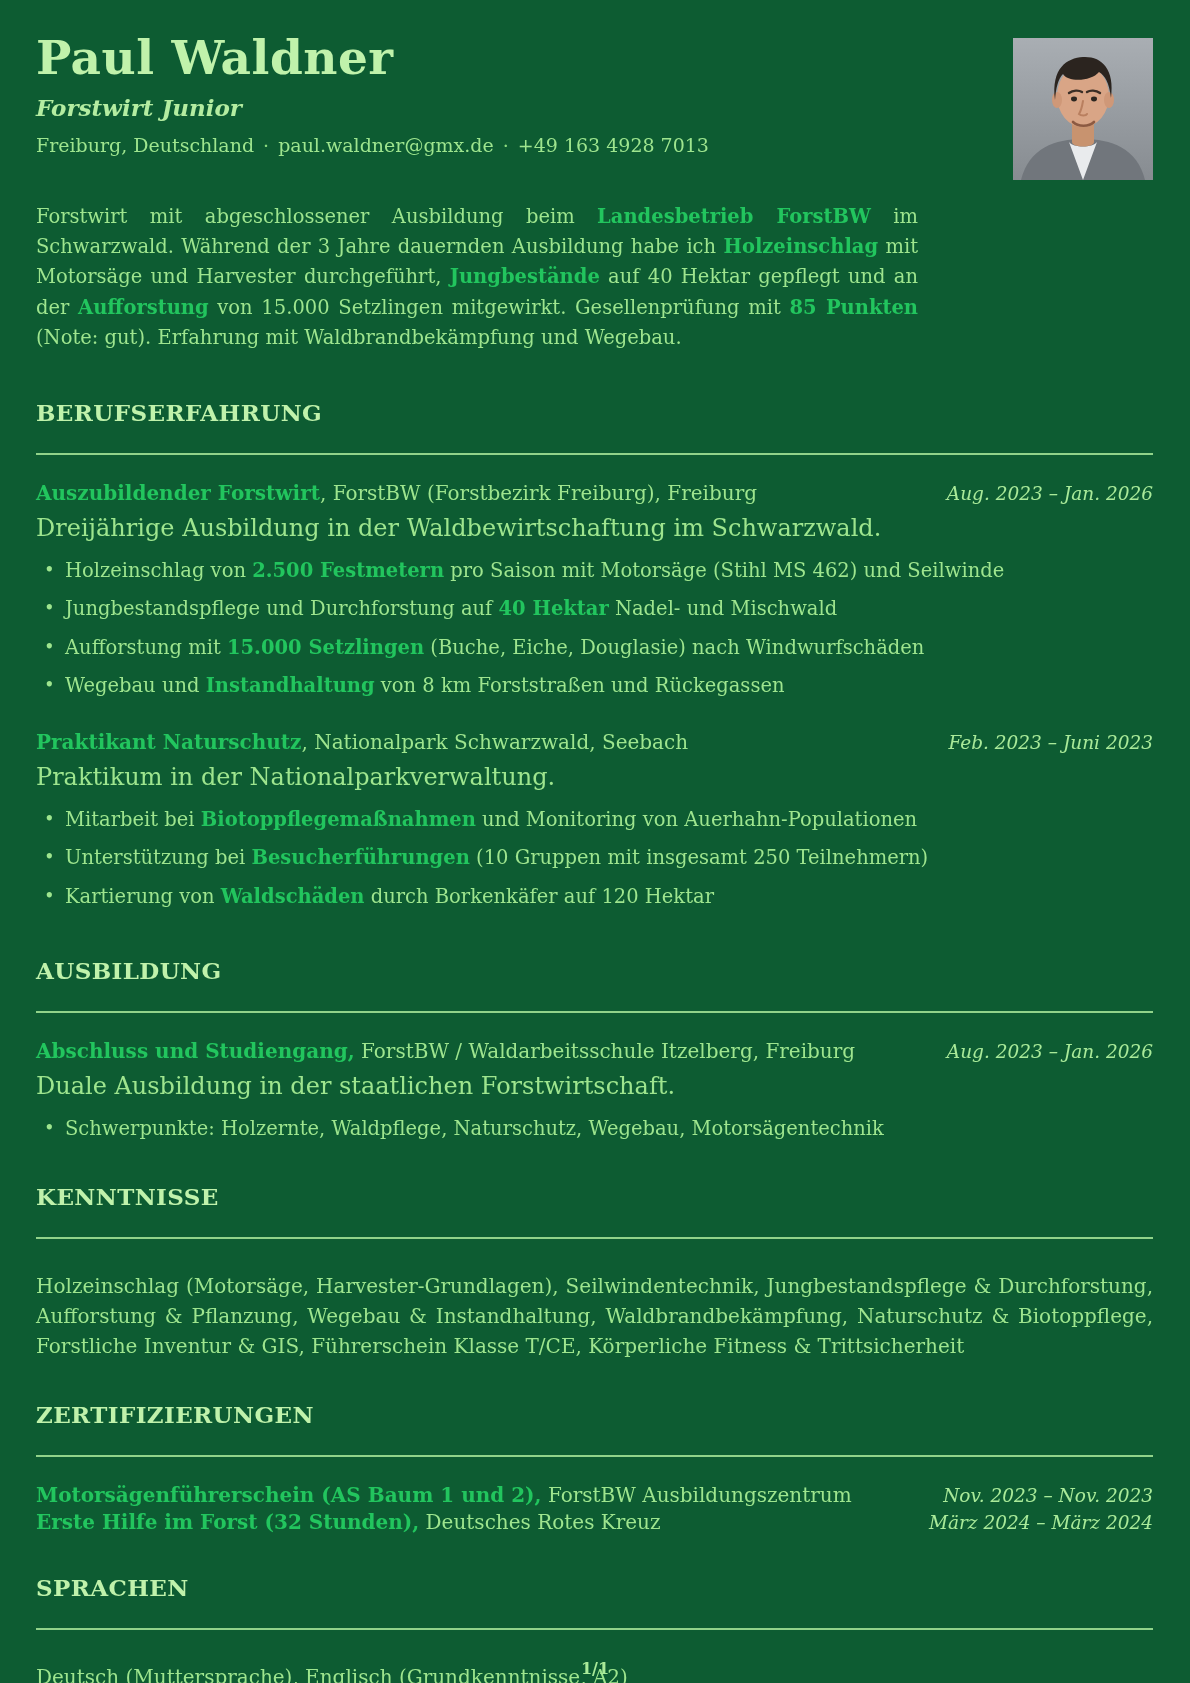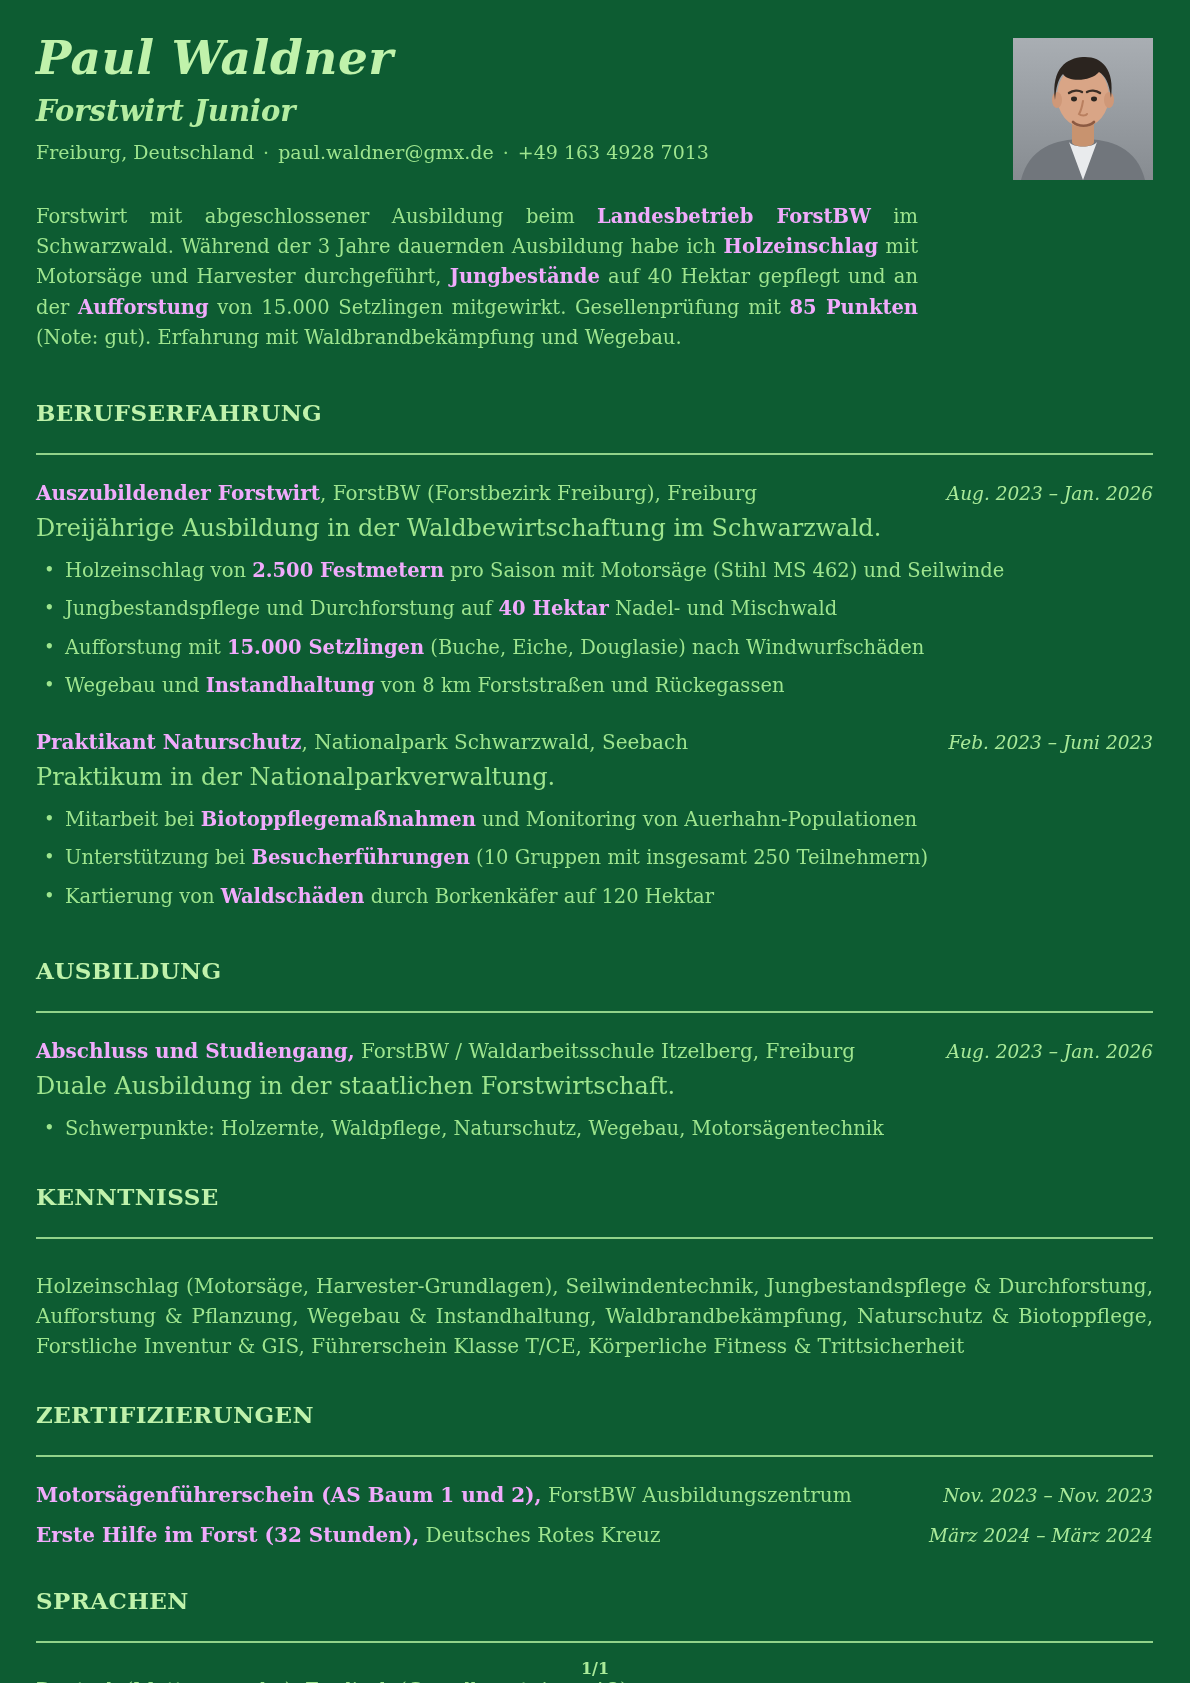--- a/index.html
+++ b/index.html
@@ -13,39 +13,39 @@
     padding:30px 37px 0 36px;
     overflow:hidden;
     font-family:"DejaVu Serif","Liberation Serif",serif;
     color:#9ee58e;
   }
   
   .header { display:flex; align-items:flex-start; }
   .header-left { width:882px; padding-top:2px; }
   .name {
     margin:0; font-size:47px; line-height:1.12;
-    font-weight:bold; color:#c0f2ab; letter-spacing:0.5px;font-style:italic;
+    font-weight:bold; color:#c0f2ab; letter-spacing:0.5px;
   }
   .role {
-    margin:9px 0 0 0; font-size:29px; font-style:italic; font-weight:bold;
+    margin:9px 0 0 0; font-size:23px; font-style:italic; font-weight:bold;
     color:#b4eda1;
   }
   .contact { margin-top:13px; font-size:19px; color:#9ee58e; }
   .contact .sep { padding:0 9px; color:#8edd7f; }
   .photo {
     margin-left:auto; width:140px; height:142px; flex:0 0 auto;
     display:block; margin-top:8px;
   }
   
   .summary {
     width:882px; margin-top:22px;
     font-size:19.5px; line-height:1.55;
     text-align:justify;
   }
-  .rich b { font-weight:bold; color:#f0abfc; }
+  .rich b { font-weight:bold; color:#22c55e; }
   
   .section { margin-top:46px; }
   .section.tight { margin-top:40px; }
   .section h2 {
     margin:0; font-size:23px; font-weight:bold; color:#c0f2ab;
     letter-spacing:0.4px;
     padding-bottom:27px;
     border-bottom:2px solid rgba(169,231,154,0.85);
   }
   
@@ -65,21 +65,21 @@
   }
   ul.bullets li::before {
     content:"•"; position:absolute; left:8px; top:0; color:#9ee58e;
     font-size:18px;
   }
   
   .para {
     margin-top:32px; font-size:20px; line-height:1.5; text-align:justify;
   }
   .cert-row { margin-top:26px; }
-  .cert-row + .cert-row { margin-top:16px; }
+  .cert-row + .cert-row { margin-top:3px; }
   
   .footer {
     position:absolute; left:0; right:0; bottom:5px;
     text-align:center; font-size:16px; font-weight:bold; color:#a9ea99;
   }
 </style>
 </head>
 <body>
 
 <div class="page">

